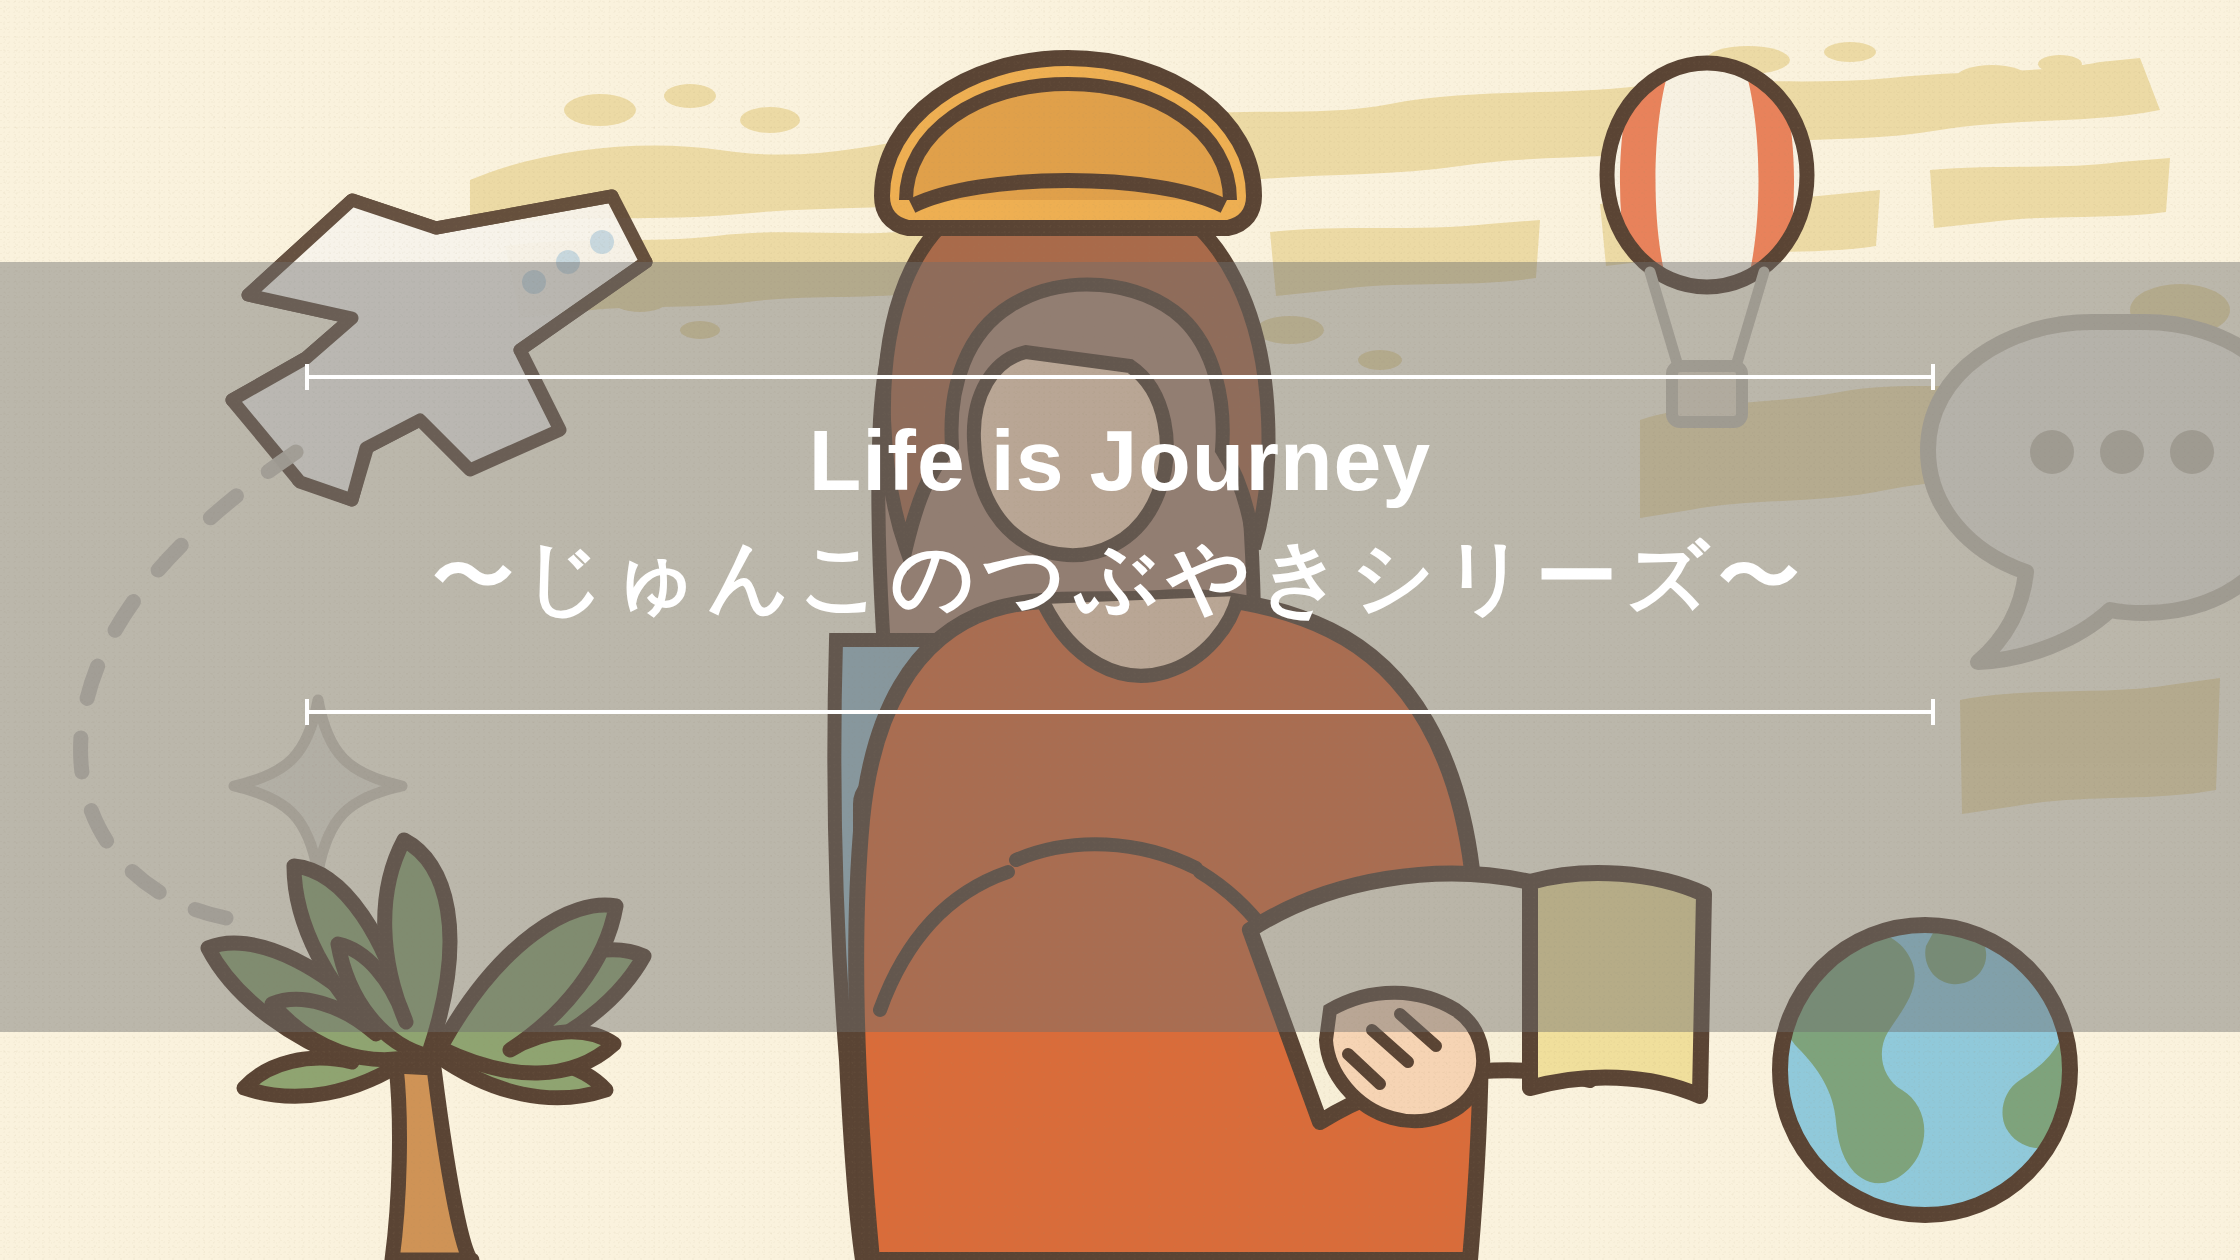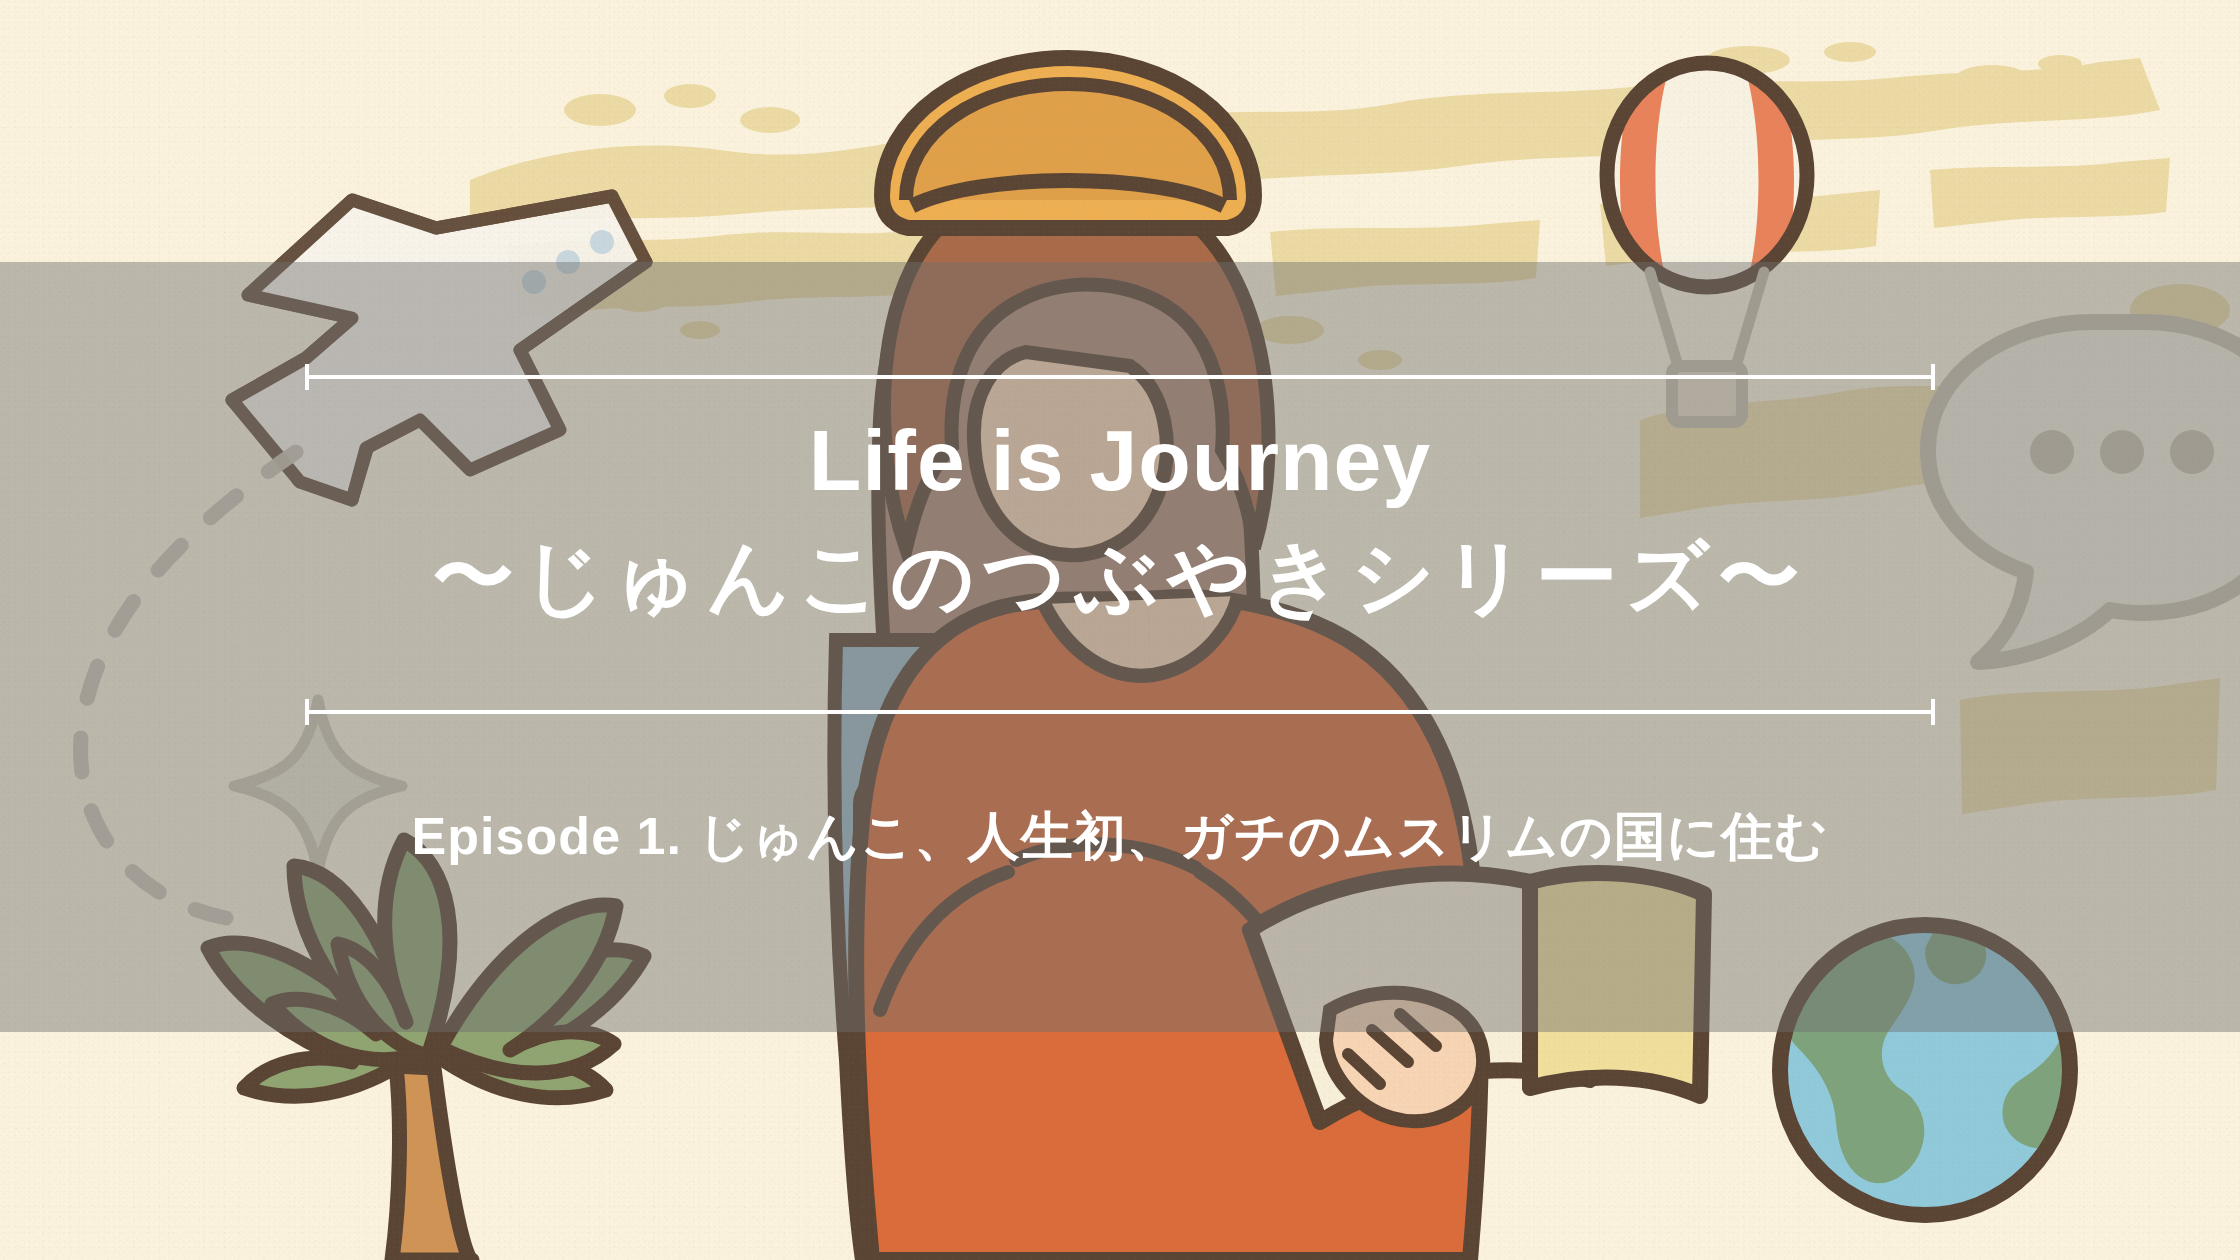--- a/index.html
+++ b/index.html
@@ -333,16 +333,15 @@
 
     <div class="rule rule-top"></div>
 
     <div class="titles">
       <div class="title-main">Life is Journey</div>
       <div class="title-sub">〜じゅんこのつぶやきシリーズ〜</div>
     </div>
 
     <div class="rule rule-bottom"></div>
 
-    <div class="episode">Episode 1. じゅんこ、人生初、ガチのムスリムの国に住む</div>
   </div>
 
 </div>
 
 </body></html>

